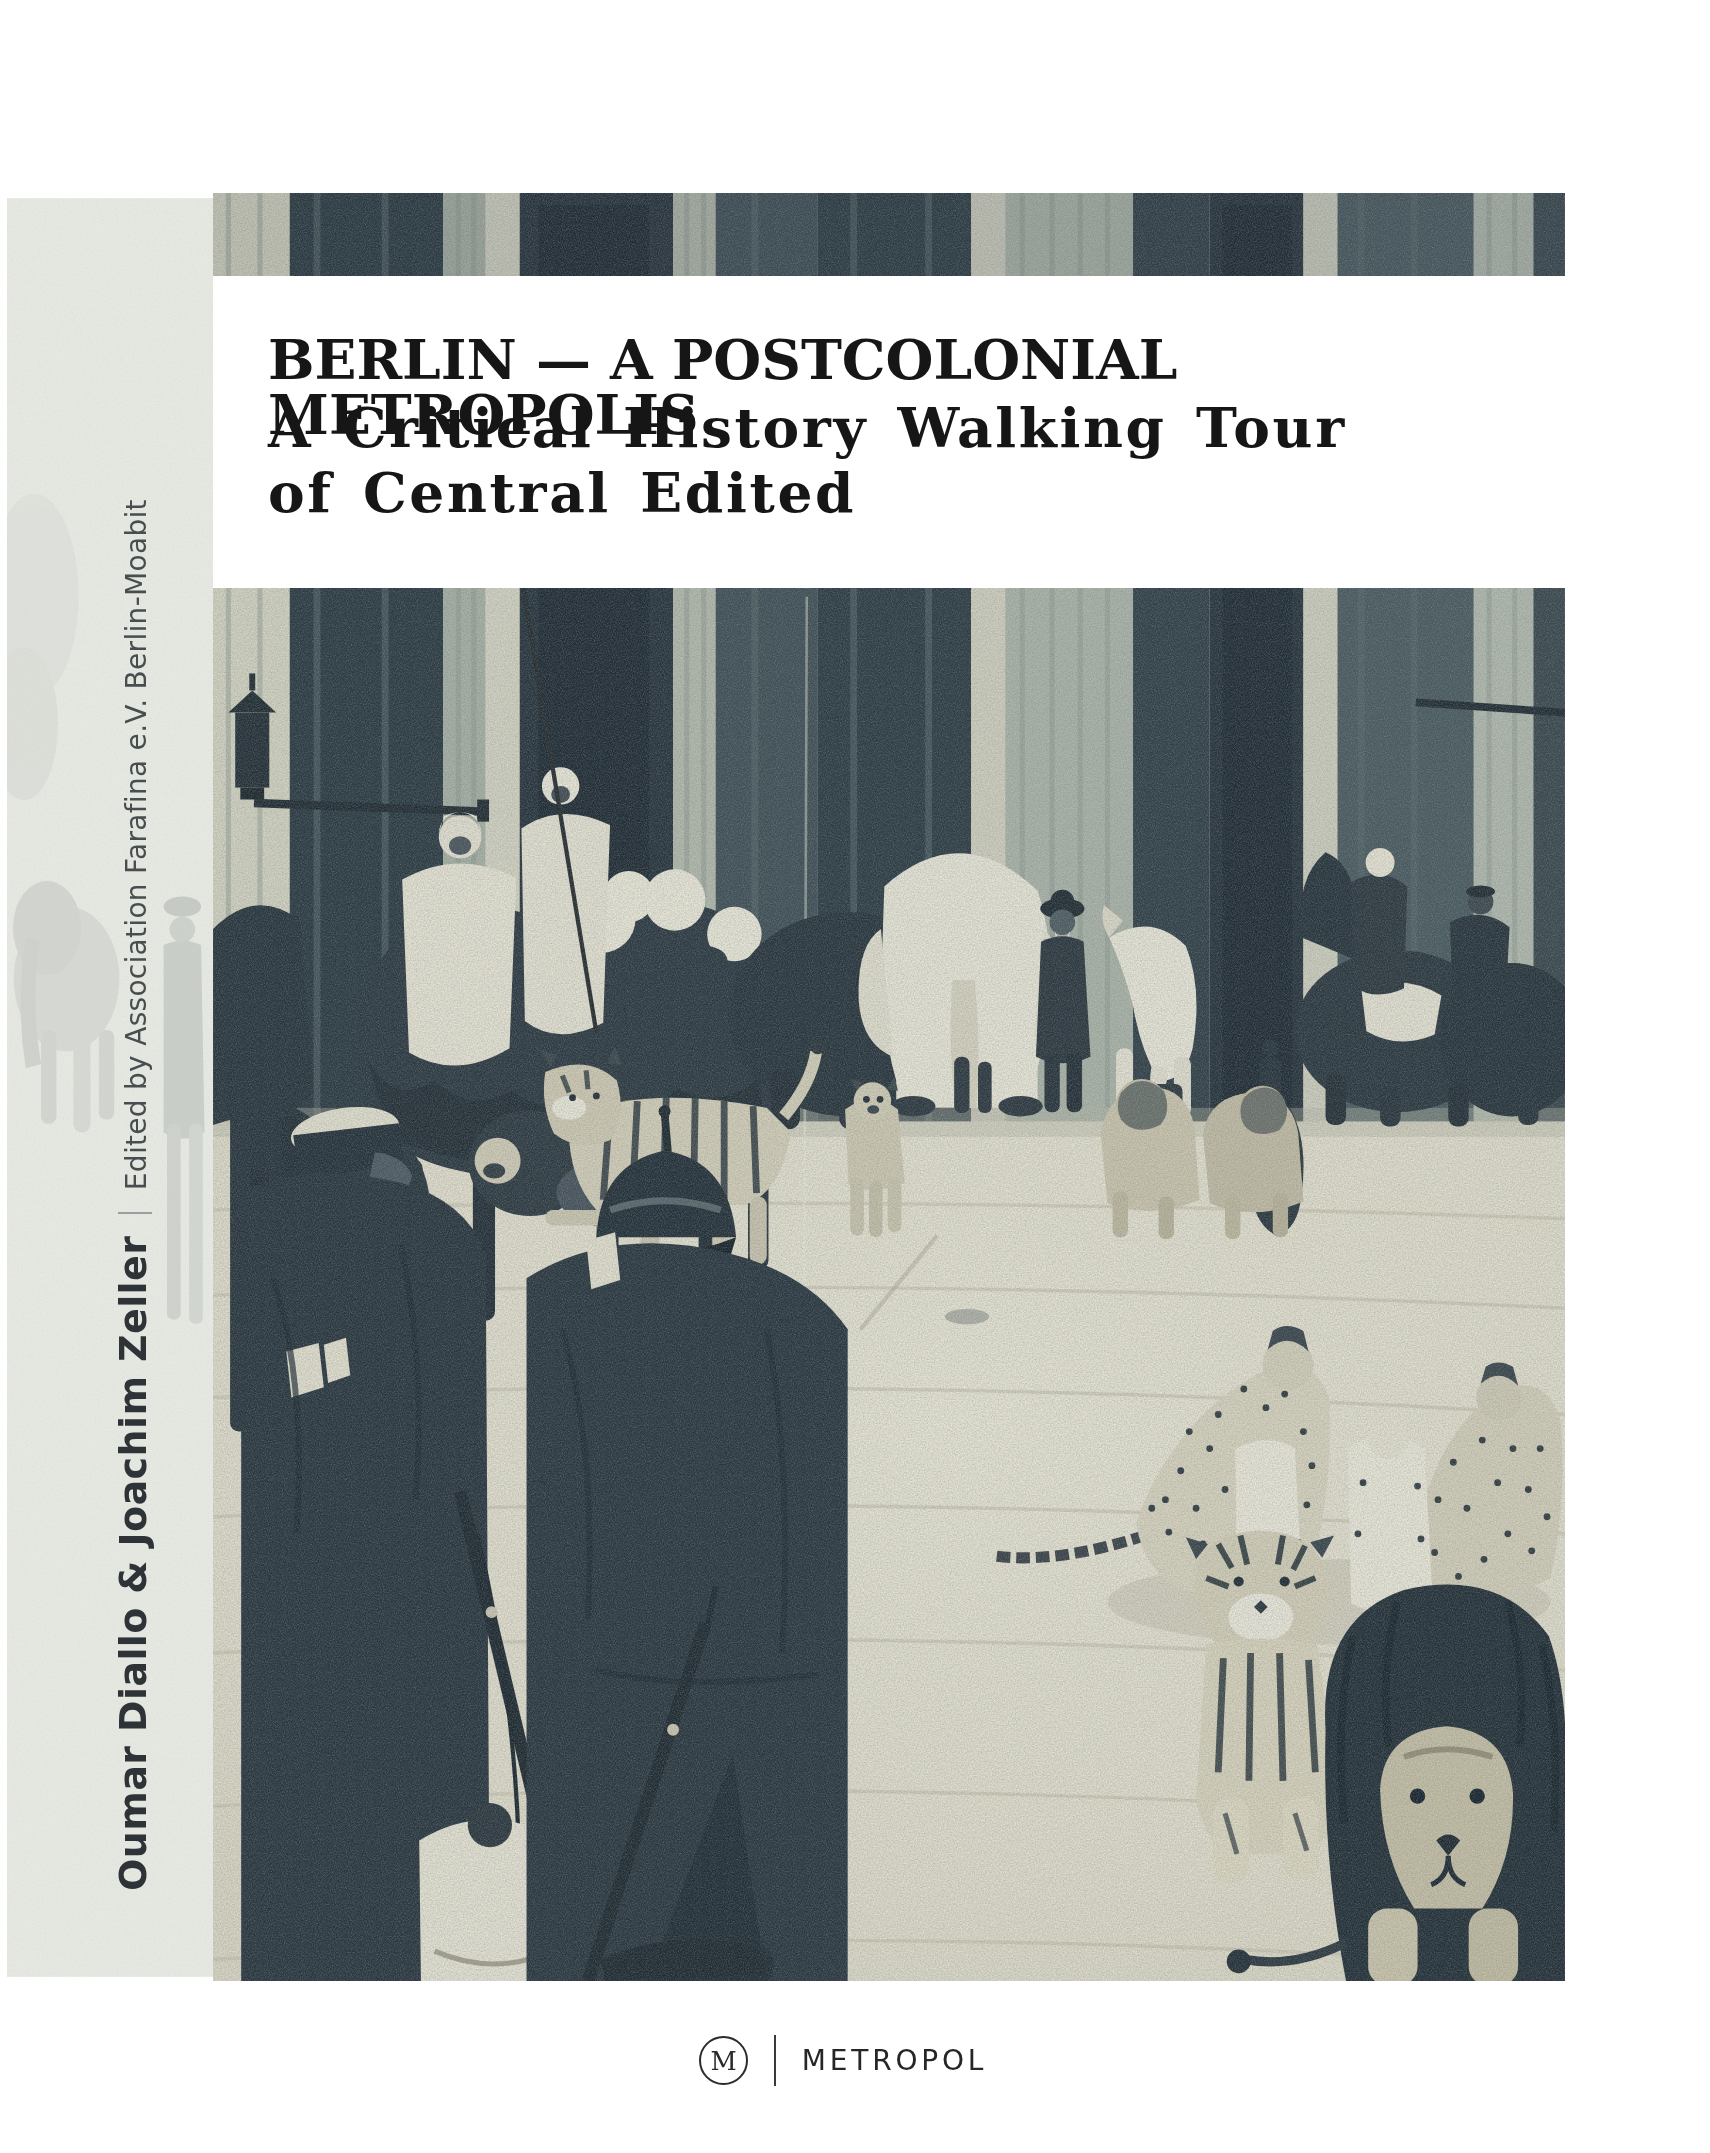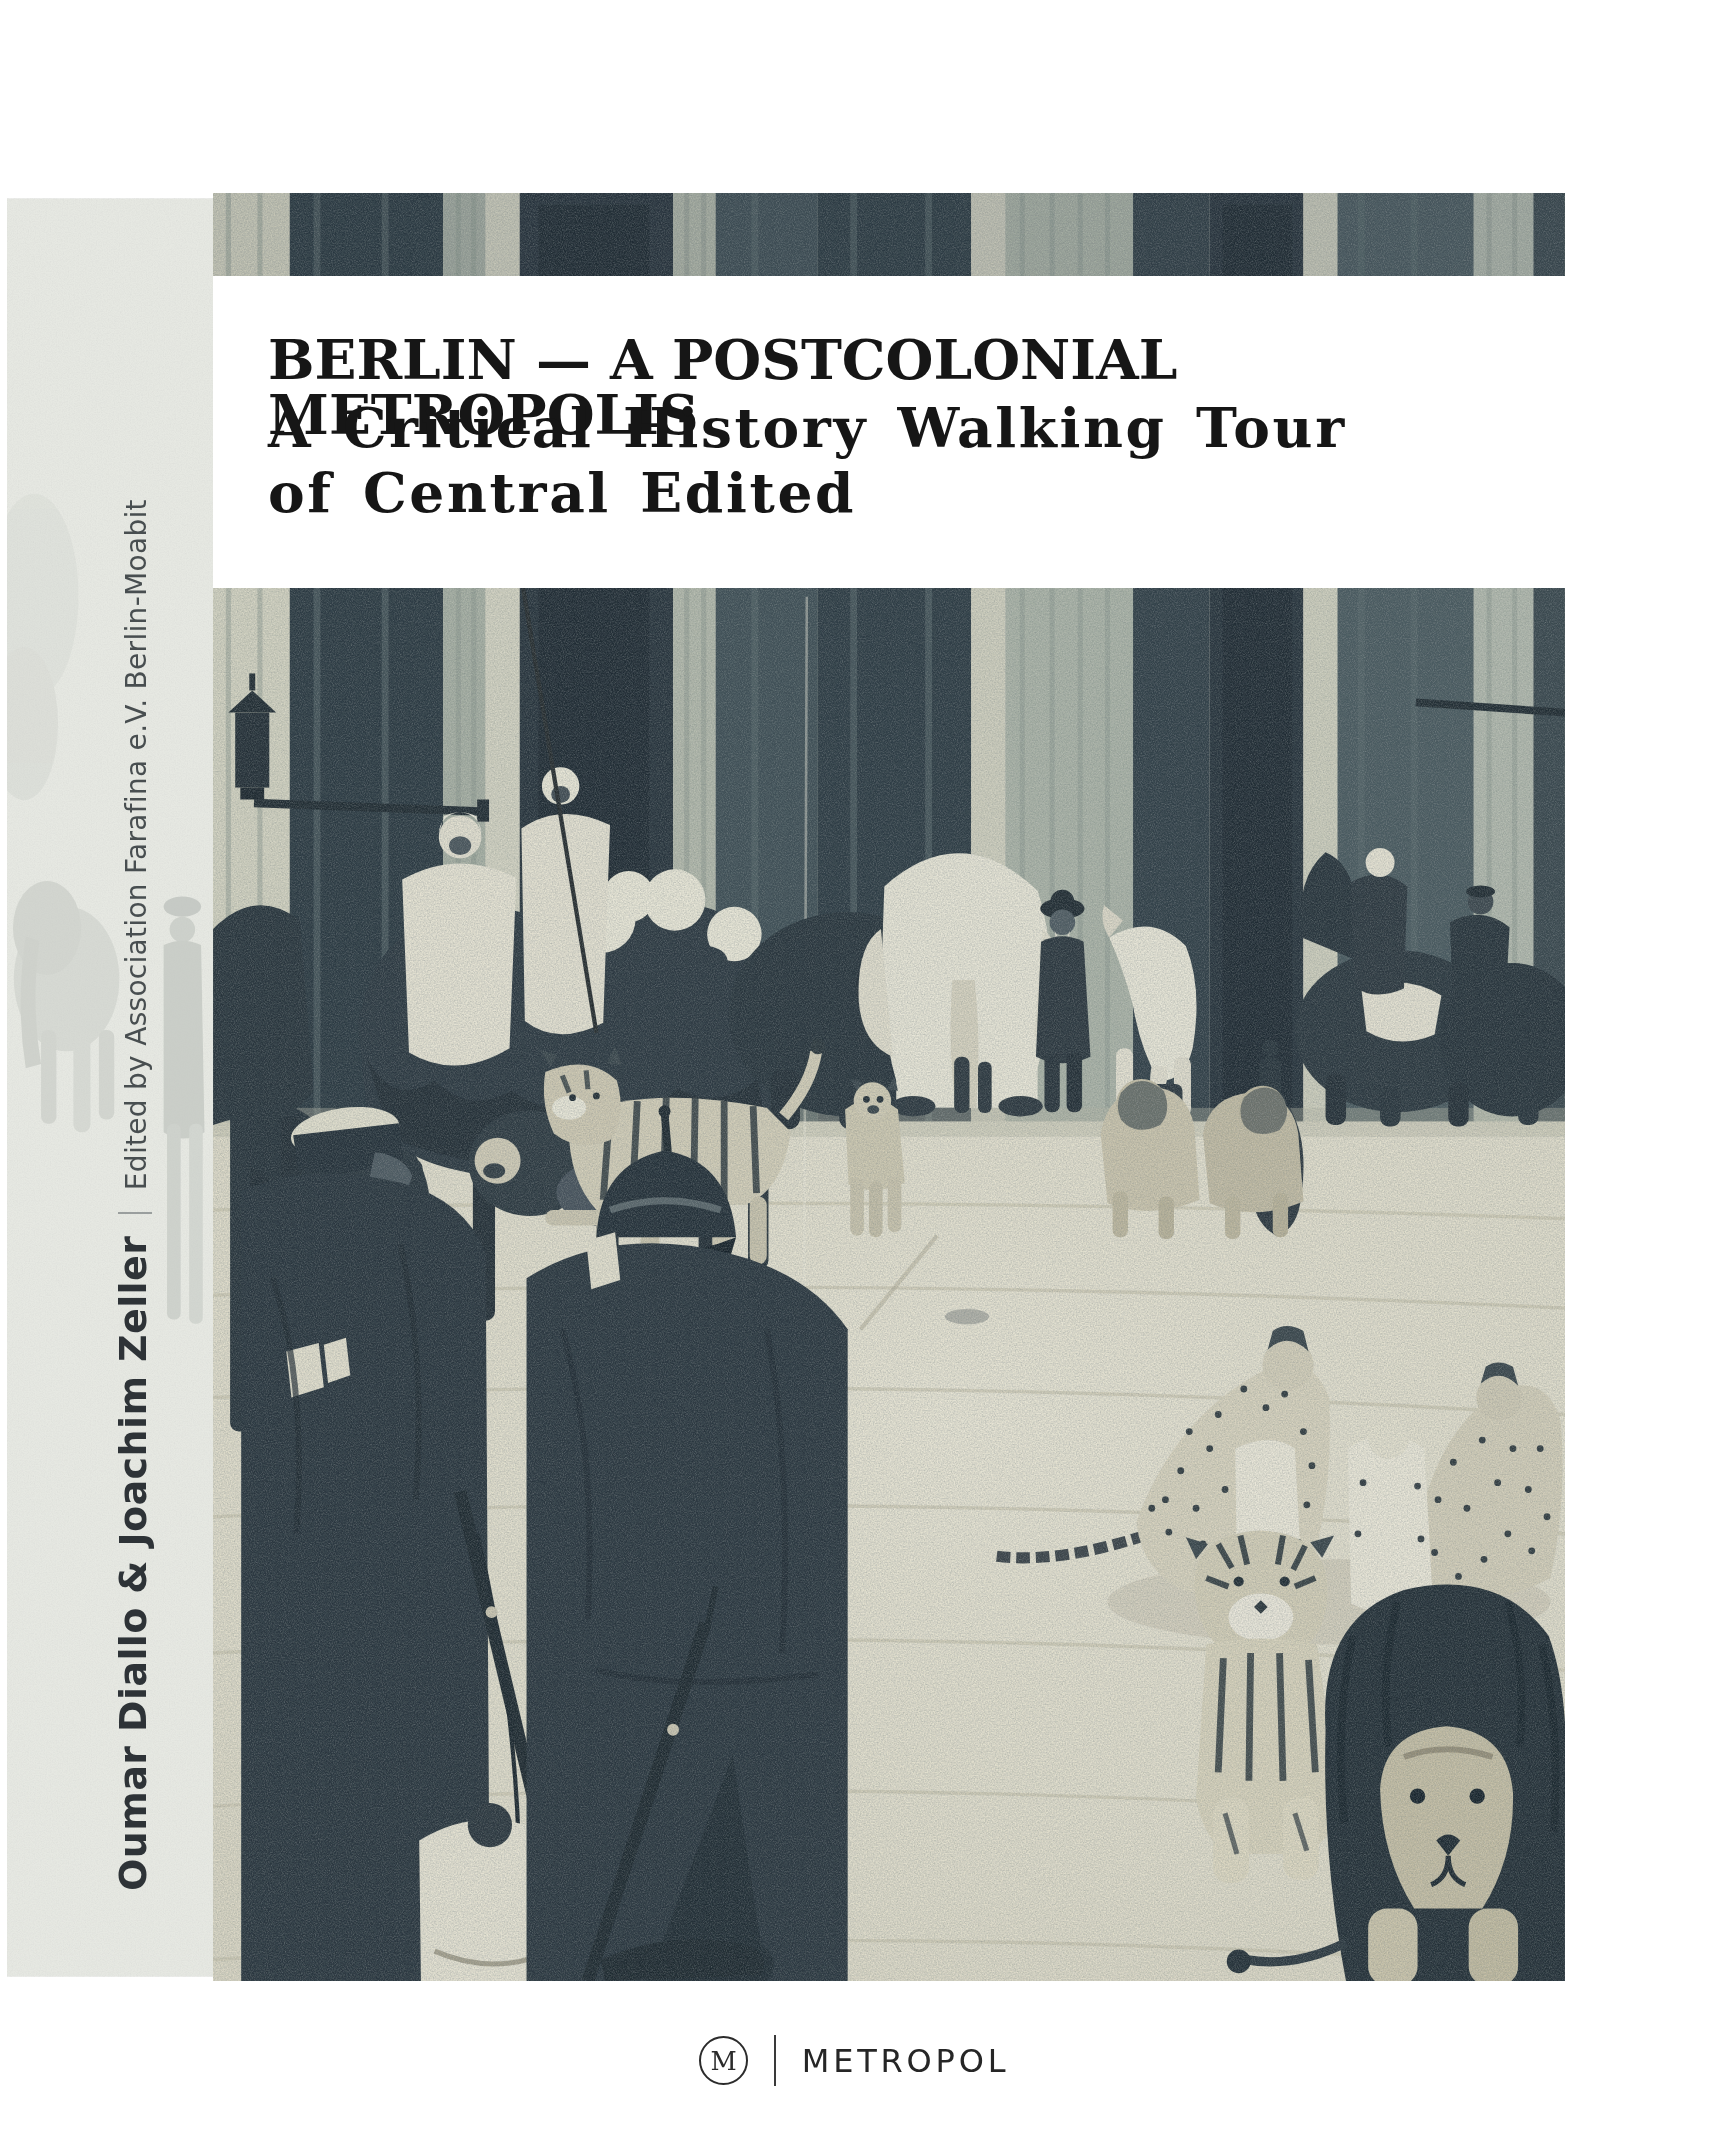--- a/index.html
+++ b/index.html
@@ -21,21 +21,21 @@
               font-family:"DejaVu Serif","Liberation Serif",serif;font-weight:bold;}
   .t1{top:56px;font-size:55px;letter-spacing:0px;}
   .t2{top:124px;font-size:55px;letter-spacing:2.6px;word-spacing:7.7px;}
   .t3{top:189px;font-size:55px;letter-spacing:2.6px;word-spacing:7.7px;}
   
   .pub{position:absolute;left:699px;top:2034px;height:53px;display:flex;align-items:center;}
   .mono{width:45px;height:45px;border:2.6px solid #2b2b2b;border-radius:50%;
         display:flex;align-items:center;justify-content:center;
         font-family:"DejaVu Serif","Liberation Serif",serif;font-size:25.6px;color:#2b2b2b;}
   .pubbar{width:2.6px;height:51px;background:#3a3a3a;margin:0 25.6px;}
-  .pubname{font-size:32px;letter-spacing:3.8px;color:#262626;font-weight:400;}
+  .pubname{font-size:28px;letter-spacing:3.8px;color:#262626;font-weight:400;}
 </style>
 </head>
 <body>
 
 <div class="page">
 
   <div class="spine">
     <svg width="206" height="1779" viewBox="8 233 242 2089" aria-hidden="true">
       <defs>
         <filter id="grainS" x="0%" y="0%" width="100%" height="100%">

